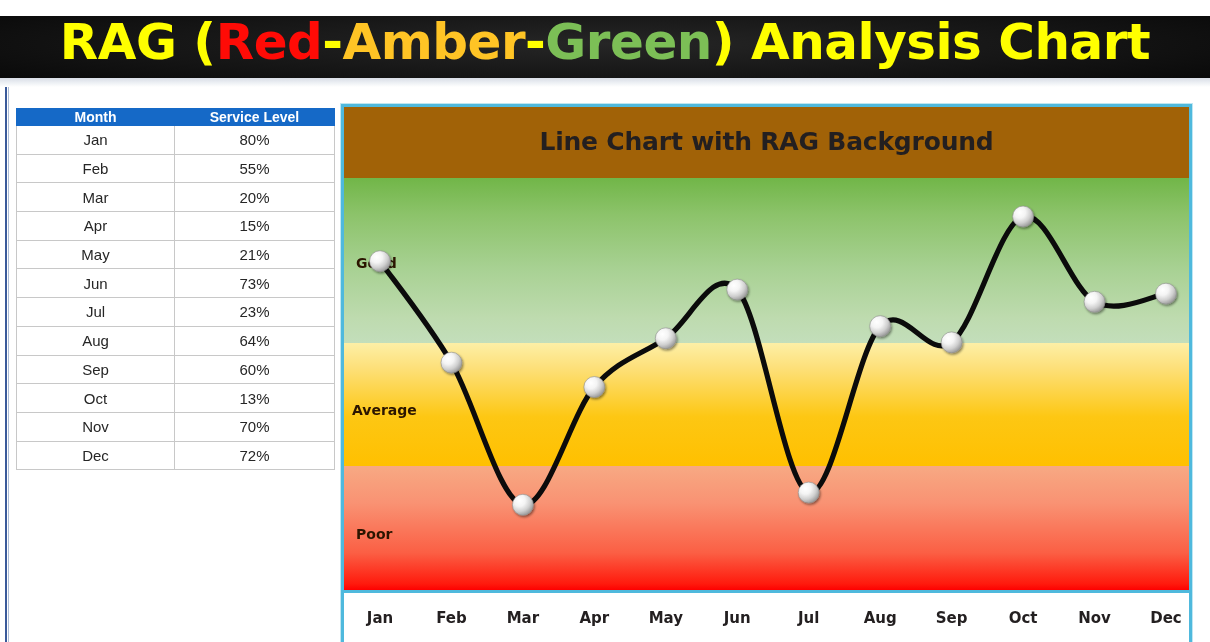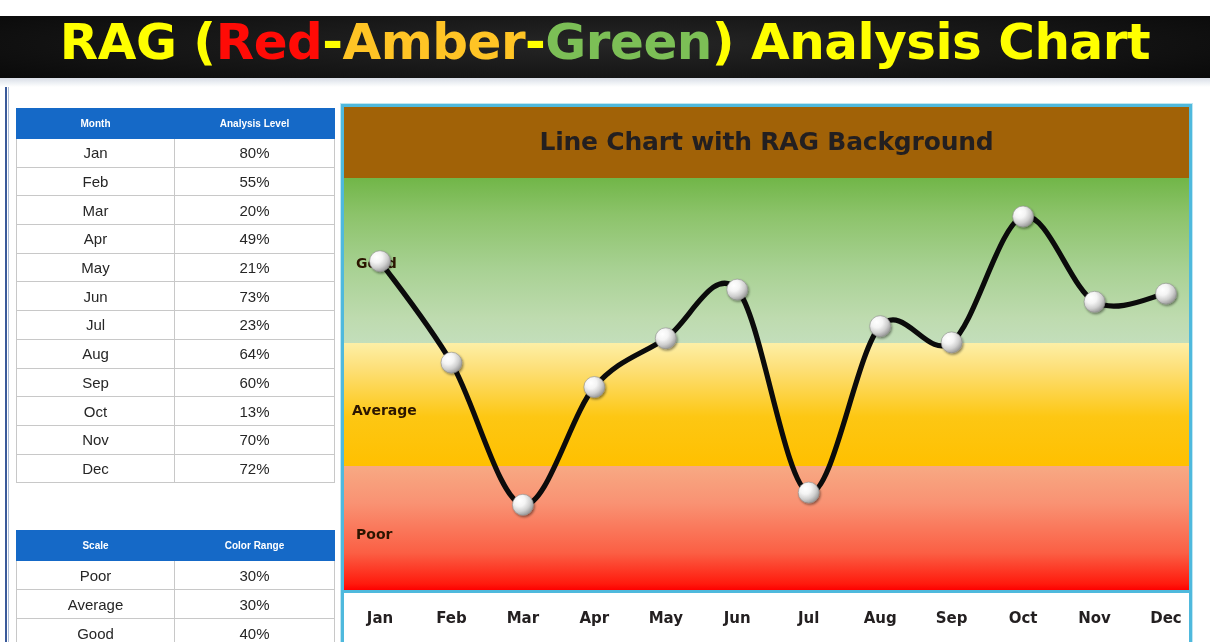--- a/index.html
+++ b/index.html
@@ -76,23 +76,23 @@
     border: 1px solid #c8c8c8;
     text-align: center;
     color: #262626;
     font-size: 15px;
     background: #ffffff;
   }
   .xl-table th {
     background: #1569c7;
     color: #ffffff;
     font-weight: bold;
-    font-size: 10px;
+    font-size: 14px;
     border: 1px solid #1569c7;
-    height: 30px;
+    height: 14px;
   }
   .xl-table td { height: 28.7px; }
 
   #month-table { left: 16px; top: 92px; width: 318px; }
   #month-table col.c1 { width: 158px; }
   #month-table col.c2 { width: 160px; }
 
   #scale-table { left: 16px; top: 514px; width: 318px; }
   #scale-table col.c1 { width: 158px; }
   #scale-table col.c2 { width: 160px; }
@@ -194,39 +194,39 @@
   <div id="left-rule2"></div>
 
   <table class="xl-table" id="month-table">
     <colgroup>
         <col class="c1">
         <col class="c2">
       </colgroup>
     <thead>
       <tr>
         <th>Month</th>
-        <th>Analysis Level</th>
+        <th>Service Level</th>
       </tr>
     </thead>
     <tbody id="month-body">
         <tr>
           <td>Jan</td>
           <td>80%</td>
         </tr>
         <tr>
           <td>Feb</td>
           <td>55%</td>
         </tr>
         <tr>
           <td>Mar</td>
           <td>20%</td>
         </tr>
         <tr>
           <td>Apr</td>
-          <td>49%</td>
+          <td>15%</td>
         </tr>
         <tr>
           <td>May</td>
           <td>21%</td>
         </tr>
         <tr>
           <td>Jun</td>
           <td>73%</td>
         </tr>
         <tr>
@@ -249,46 +249,20 @@
           <td>Nov</td>
           <td>70%</td>
         </tr>
         <tr>
           <td>Dec</td>
           <td>72%</td>
         </tr>
       </tbody>
   </table>
 
-  <table class="xl-table" id="scale-table">
-    <colgroup>
-        <col class="c1">
-        <col class="c2">
-      </colgroup>
-    <thead>
-      <tr>
-        <th>Scale</th>
-        <th>Color Range</th>
-      </tr>
-    </thead>
-    <tbody id="scale-body">
-        <tr>
-          <td>Poor</td>
-          <td>30%</td>
-        </tr>
-        <tr>
-          <td>Average</td>
-          <td>30%</td>
-        </tr>
-        <tr>
-          <td>Good</td>
-          <td>40%</td>
-        </tr>
-      </tbody>
-  </table>
 
   <div id="chart-box">
 
     <div id="chart-title">Line Chart with RAG Background</div>
 
     <div id="plot">
       <div class="band" id="band-good"></div>
       <div class="band" id="band-avg"></div>
       <div class="band" id="band-poor"></div>
 

